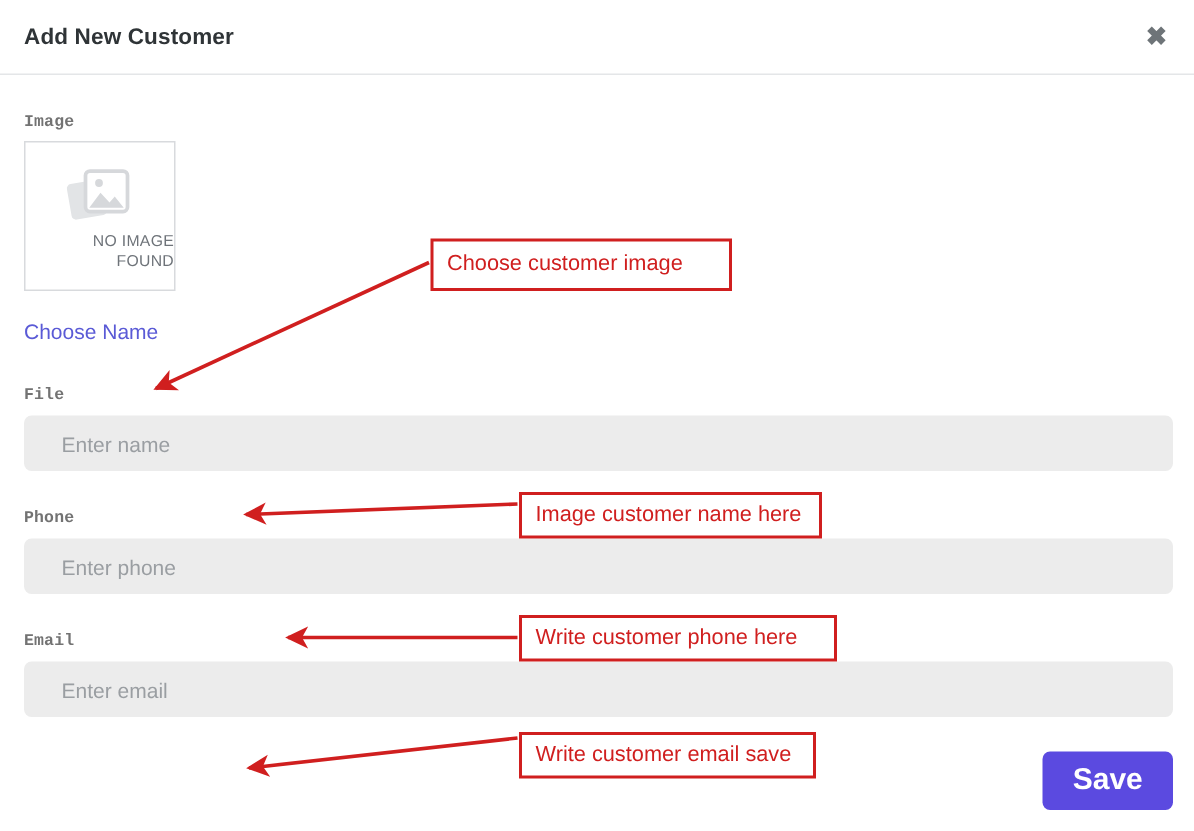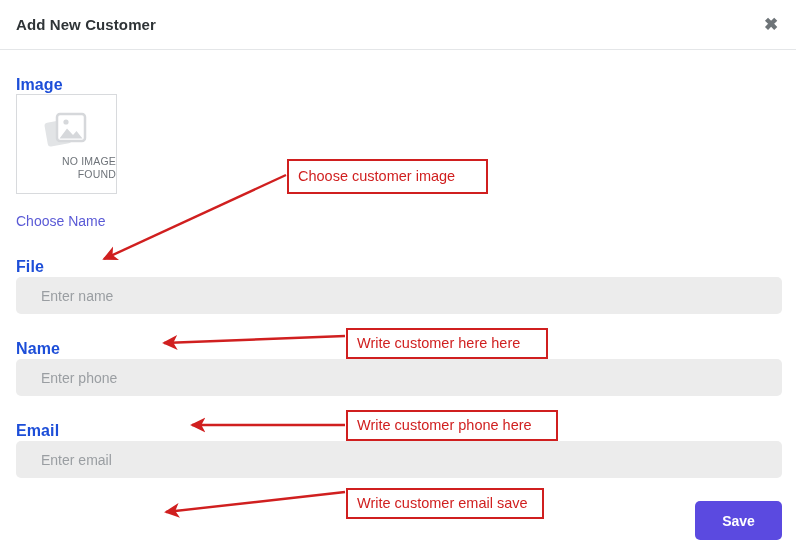--- a/index.html
+++ b/index.html
@@ -42,24 +42,25 @@
     font-size: 17px;
     font-weight: bold;
     color: #6e7478;
     cursor: pointer;
     user-select: none;
   }
 
   
   .field-label {
     position: absolute;
-    font-size: 16px;
-    font-weight: bold;
-    color: #1d4ed8;
+    font-size: 11px;
+    font-weight: bold;
+    color: #737373;
     letter-spacing: .1px;
+    font-family: Liberation Mono, monospace;
   }
   .text-input {
     position: absolute;
     left: 16px;
     width: 766px;
     height: 37px;
     background: #ececec;
     border: none;
     border-radius: 5px;
     box-sizing: border-box;
@@ -116,21 +117,21 @@
   
   #save-button {
     position: absolute;
     left: 695px; top: 501px;
     width: 87px; height: 39px;
     background: #5b4ae0;
     border: none;
     border-radius: 5px;
     color: #ffffff;
     font-family: "Liberation Sans", sans-serif;
-    font-size: 14px;
+    font-size: 20px;
     font-weight: bold;
     cursor: pointer;
   }
 
   
   #annotation-layer {
     position: absolute;
     left: 0; top: 0;
     width: 796px; height: 554px;
     pointer-events: none;
@@ -176,21 +177,21 @@
     <span>NO IMAGE</span><br>
     <span>FOUND</span>
   </div>
 </div>
 
 <div id="choose-file-link">Choose Name</div>
 
 <div class="field-label" id="name-label">File</div>
 <input class="text-input" id="name-input" type="text" placeholder="Enter name" style="">
 
-<div class="field-label" id="phone-label">Name</div>
+<div class="field-label" id="phone-label">Phone</div>
 <input class="text-input" id="phone-input" type="text" placeholder="Enter phone" style="">
 
 <div class="field-label" id="email-label">Email</div>
 <input class="text-input" id="email-input" type="text" placeholder="Enter email" style="">
 
 <button id="save-button">Save</button>
 
 <div id="annotation-layer">
 
   <svg width="796" height="554" style="position:absolute;left:0;top:0;">
@@ -205,16 +206,16 @@
     <line x1="345" y1="288" x2="164" y2="295" stroke="#d01f1f" stroke-width="2.4" marker-end="url(#arrowhead)"></line>
 
     <line x1="345" y1="377" x2="192" y2="377" stroke="#d01f1f" stroke-width="2.4" marker-end="url(#arrowhead)"></line>
 
     <line x1="345" y1="444" x2="166" y2="464" stroke="#d01f1f" stroke-width="2.4" marker-end="url(#arrowhead)"></line>
 
     <line x1="500" y1="523" x2="688" y2="523" stroke="#d01f1f" stroke-width="2.4" marker-end="url(#arrowhead)"></line>
   </svg>
 
   <div class="callout" id="callout-image">Choose customer image</div>
-  <div class="callout" id="callout-name">Write customer here here</div>
+  <div class="callout" id="callout-name">Image customer name here</div>
   <div class="callout" id="callout-phone">Write customer phone here</div>
   <div class="callout" id="callout-email">Write customer email save</div>
 </div>
 
 </body></html>

